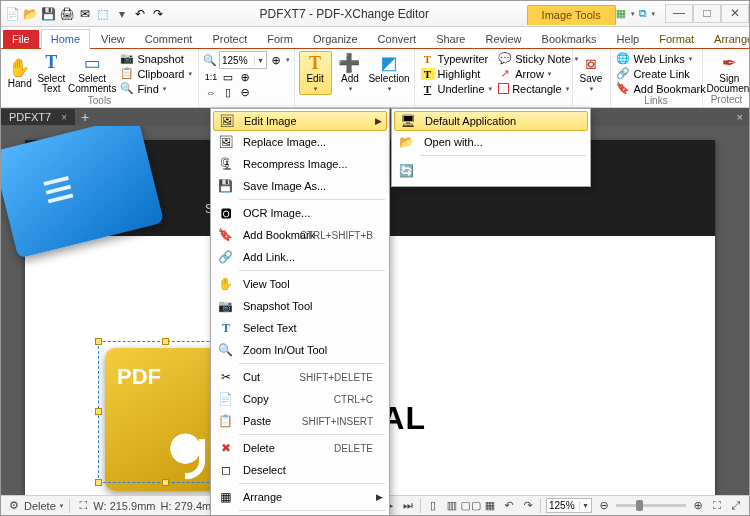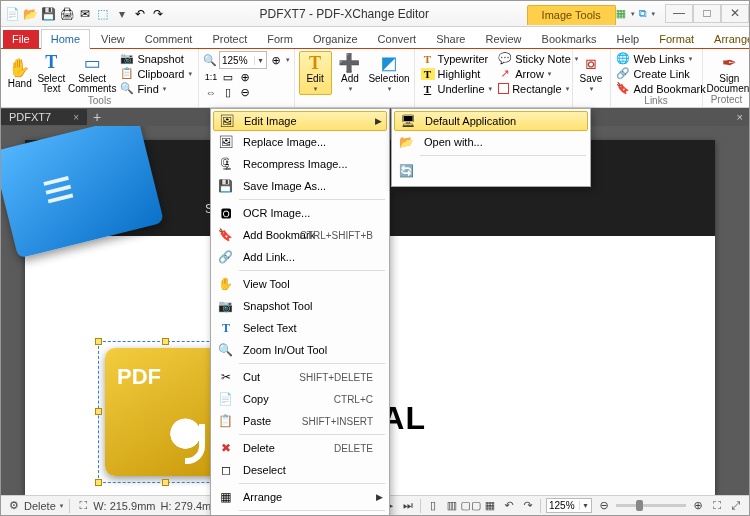--- a/index.html
+++ b/index.html
@@ -36,33 +36,33 @@
 .dd { font-size: 7px; color: #555; margin-left: 1px; }
 .combo { border: 1px solid #bbb; background: #fff; display: flex; align-items: center; height: 18px; }
 .combo input { border: none; width: 34px; height: 15px; font-size: 10px; padding-left: 2px; }
 .combo .carrow { width: 12px; text-align: center; font-size: 8px; color: #444; border-left: 1px solid #ddd; }
 .icon-grid { display: grid; grid-template-columns: repeat(3, 16px); grid-auto-rows: 14px; gap: 1px; }
 .icon-grid div { display: flex; align-items: center; justify-content: center; font-size: 11px; }
 .swatch { width: 11px; height: 11px; border: 1px solid #555; display: inline-block; }
 
 
 .doc-tabs { height: 18px; background: #555; display: flex; align-items: center; }
-.doc-tab { background: #333; color: #ddd; padding: 2px 8px; display: flex; align-items: center; gap: 22px; font-size: 10px; }
+.doc-tab { background: #333; color: #ddd; padding: 2px 8px; display: flex; align-items: center; gap: 10px; font-size: 10px; }
 .doc-tab .x { color: #aaa; font-size: 10px; }
 .plus-tab { color: #ccc; padding: 0 6px; font-size: 14px; }
 .doc-tabs .right { margin-left: auto; color: #ccc; padding-right: 6px; font-size: 11px; }
 
 
 .workspace { position: absolute; top: 125px; left: 0; right: 0; bottom: 20px; background: #5b5b5b; overflow: hidden; }
 .page { position: absolute; left: 24px; top: 14px; width: 690px; height: 356px; background: #fff; box-shadow: 0 2px 6px rgba(0,0,0,.5); }
 .hero { position: absolute; left: 0; top: 0; width: 690px; height: 96px; background: #1f1f1f; overflow: visible; }
 .logo3d { position: absolute; left: -22px; top: -8px; width: 150px; height: 110px; transform: rotate(-14deg); background: linear-gradient(150deg,#53b6ff,#0a71c9); border-radius: 8px; box-shadow: 0 4px 10px rgba(0,0,0,.4); }
 .logo3d::after { content: "≡"; position: absolute; left: 40px; top: 22px; font-size: 52px; color: #e8f4ff; }
 .hero-sub { position: absolute; left: 180px; top: 62px; color: #d8d8d8; font-size: 12px; letter-spacing: 2px; }
-.pdf-badge { position: absolute; left: 80px; top: 208px; width: 122px; height: 128px; background: linear-gradient(150deg,#f3cd3f,#c99a0b); border-radius: 10px; box-shadow: 0 3px 8px rgba(0,0,0,.4); }
+.pdf-badge { position: absolute; left: 80px; top: 208px; width: 122px; height: 143px; background: linear-gradient(150deg,#f3cd3f,#c99a0b); border-radius: 10px; box-shadow: 0 3px 8px rgba(0,0,0,.4); }
 .pdf-badge .txt { color: #fff; font-weight: bold; font-size: 22px; position: absolute; left: 12px; top: 16px; }
 .pdf-badge .wr { position: absolute; right: 8px; bottom: 6px; width: 56px; height: 56px; border-radius: 50%; background: radial-gradient(circle at 40% 35%, #fff 0 30%, transparent 31%); }
 .pdf-badge .wr::after{content:"";position:absolute;left:22px;top:10px;width:14px;height:34px;border:6px solid #fff;border-left:none;border-top:none;border-radius:0 0 18px 0;}
 .sel-frame { position: absolute; border: 1px dashed #2a7de1; }
 .sel-frame .h { position: absolute; width: 7px; height: 7px; background: #ffe27a; border: 1px solid #b38b00; }
 .big-text { position: absolute; left: 284px; font-size: 32px; font-weight: 700; color: #000; letter-spacing: 1px; }
 
 
 .menu { position: absolute; background: #fdfdfd; border: 1px solid #a9a9a9; box-shadow: 2px 3px 8px rgba(0,0,0,.3); padding: 2px; z-index: 50; }
 .menu .row { display: flex; align-items: center; height: 22px; padding: 0 30px 0 4px; gap: 8px; position: relative; white-space: nowrap; }

